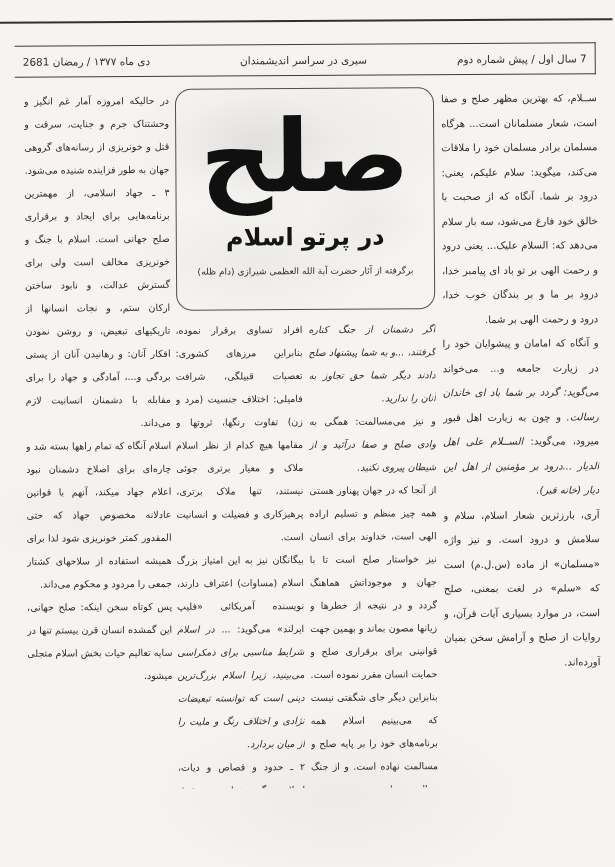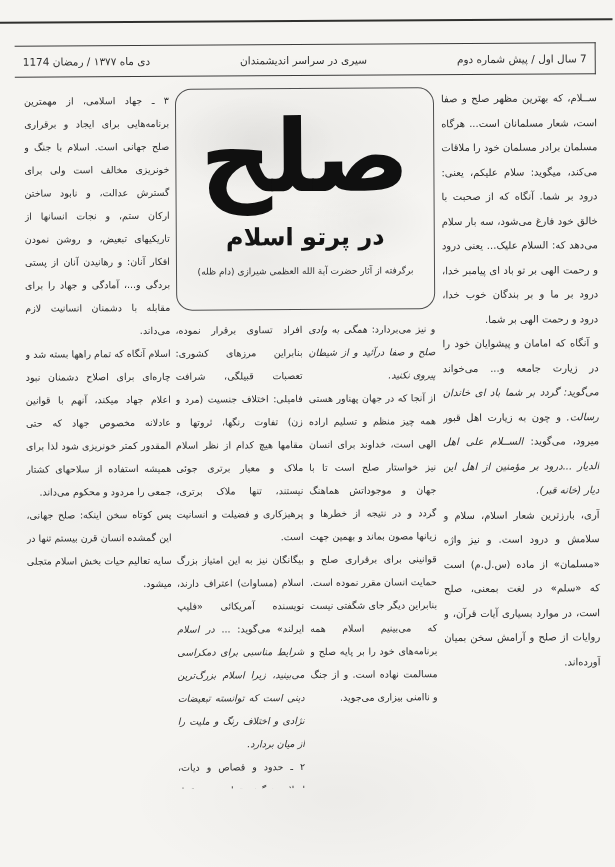--- a/index.html
+++ b/index.html
@@ -48,45 +48,47 @@
 <body>
 
 <div class="page">
   <div class="content">
 
     <div class="topline"></div>
 
     <div class="header">
       <span>7  سال اول / پیش شماره دوم</span>
       <span>سیری در سراسر اندیشمندان</span>
-      <span>دی ماه ۱۳۷۷ / رمضان 1174</span>
+      <span>دی ماه ۱۳۷۷ / رمضان 2681</span>
     </div>
 
     <div class="col col1">
         <p><span>ســلام، که بهترین مظهر صلح و صفا است، شعار مسلمانان است... هرگاه مسلمان برادر مسلمان خود را ملاقات می‌کند، میگوید: سلام علیکم، یعنی: درود بر شما. آنگاه که از صحبت با خالق خود فارغ می‌شود، سه بار سلام می‌دهد که: السلام علیک... یعنی درود و رحمت الهی بر تو باد ای پیامبر خدا، درود بر ما و بر بندگان خوب خدا، درود و رحمت الهی بر شما.</span></p>
         <p><span>و آنگاه که امامان و پیشوایان خود را در زیارت جامعه و... می‌خواند </span><span class="it">می‌گوید: گردد بر شما باد ای خاندان رسالت.</span><span> و چون به زیارت اهل قبور میرود، می‌گوید: </span><span class="it">الســلام علی اهل الدیار ...درود بر مؤمنین از اهل این دیار (خانه قبر).</span></p>
         <p><span>آری، بارزترین شعار اسلام، سلام و سلامش و درود است. و نیز واژه «مسلمان» از ماده (س.ل.م) است که «سلم» در لغت بمعنی، صلح است، در موارد بسیاری آیات قرآن، و روایات از صلح و آرامش سخن بمیان آورده‌اند.</span></p>
       </div>
 
     <div class="titlebox">
       <div class="logo">صلح</div>
       <div class="subtitle">در پرتو اسلام</div>
       <div class="attribution">برگرفته از آثار حضرت آیة الله العظمی شیرازی (دام ظله)</div>
     </div>
 
     <div class="col col2">
-        <p><span>و نیز می‌بردارد: </span><span class="it">همگی به وادی صلح و صفا درآئید و از شیطان پیروی نکنید.</span></p>
+        <p><span class="it">اگر دشمنان از جنگ کناره گرفتند، ...و به شما پیشنهاد صلح دادند دیگر شما حق تجاوز به آنان را ندارید.</span></p>
+        <p><span>و نیز می‌مسالمت: </span><span class="it">همگی به وادی صلح و صفا درآئید و از شیطان پیروی نکنید.</span></p>
         <p><span>از آنجا که در جهان پهناور هستی همه چیز منظم و تسلیم اراده الهی است، خداوند برای انسان نیز خواستار صلح است تا با جهان و موجوداتش هماهنگ گردد و در نتیجه از خطرها و زیانها مصون بماند و بهمین جهت قوانینی برای برقراری صلح و حمایت انسان مقرر نموده است.</span></p>
         <p><span>بنابراین دیگر جای شگفتی نیست که می‌بینیم اسلام همه برنامه‌های خود را بر پایه صلح و مسالمت نهاده است. و از جنگ و ناامنی بیزاری می‌جوید.</span></p>
       </div>
     <div class="col col3">
         <p><span>افراد تساوی برقرار نموده، بنابراین مرزهای کشوری: تعصبات قبیلگی، شرافت فامیلی: اختلاف جنسیت (مرد و زن) تفاوت رنگها، ثروتها و مقامها هیچ کدام از نظر اسلام ملاک و معیار برتری جوئی نیستند، تنها ملاک برتری، پرهیزکاری و فضیلت و انسانیت است.</span></p>
         <p><span>بیگانگان نیز به این امتیاز بزرگ اسلام (مساوات) اعتراف دارند، نویسنده آمریکائی «فلیپ ایرلند» می‌گوید: ... </span><span class="it">در اسلام شرایط مناسبی برای دمکراسی می‌بینید، زیرا اسلام بزرگ‌ترین دینی است که توانسته تبعیضات نژادی و اختلاف رنگ و ملیت را از میان بردارد.</span></p>
         <p><span>۲ ـ حدود و قصاص و دیات، اسلام هرگونه تجاوز به حقوق دیگران را ممنوع و حرام دانسته است.</span></p>
       </div>
     <div class="col col4">
+        <p><span>در حالیکه امروزه آمار غم انگیز و وحشتناک جرم و جنایت، سرقت و قتل و خونریزی از رسانه‌های گروهی جهان به طور فزاینده شنیده می‌شود.</span></p>
         <p><span>۳ ـ جهاد اسلامی، از مهمترین برنامه‌هایی برای ایجاد و برقراری صلح جهانی است. اسلام با جنگ و خونریزی مخالف است ولی برای گسترش عدالت، و نابود ساختن ارکان ستم، و نجات انسانها از تاریکیهای تبعیض، و روشن نمودن افکار آنان: و رهانیدن آنان از پستی بردگی و...، آمادگی و جهاد را برای مقابله با دشمنان انسانیت لازم می‌داند.</span></p>
         <p><span>اسلام آنگاه که تمام راهها بسته شد و چاره‌ای برای اصلاح دشمنان نبود اعلام جهاد میکند، آنهم با قوانین عادلانه مخصوص جهاد که حتی المقدور کمتر خونریزی شود لذا برای همیشه استفاده از سلاحهای کشتار جمعی را مردود و محکوم می‌داند.</span></p>
         <p><span>پس کوتاه سخن اینکه: صلح جهانی، این گمشده انسان قرن بیستم تنها در سایه تعالیم حیات بخش اسلام متجلی میشود.</span></p>
       </div>
 
   </div>
 </div>
 
 </body></html>

